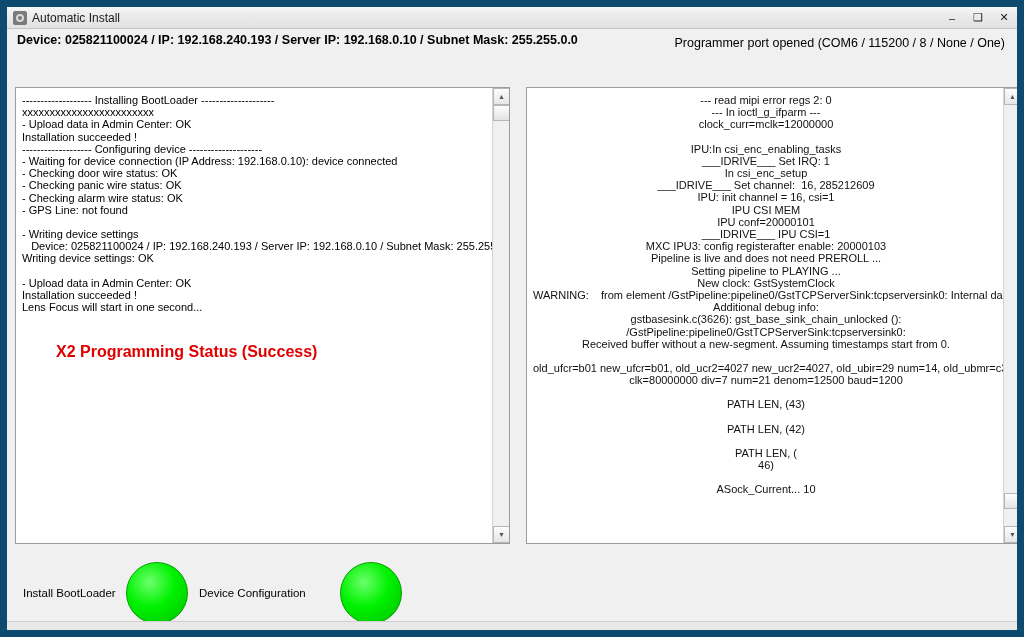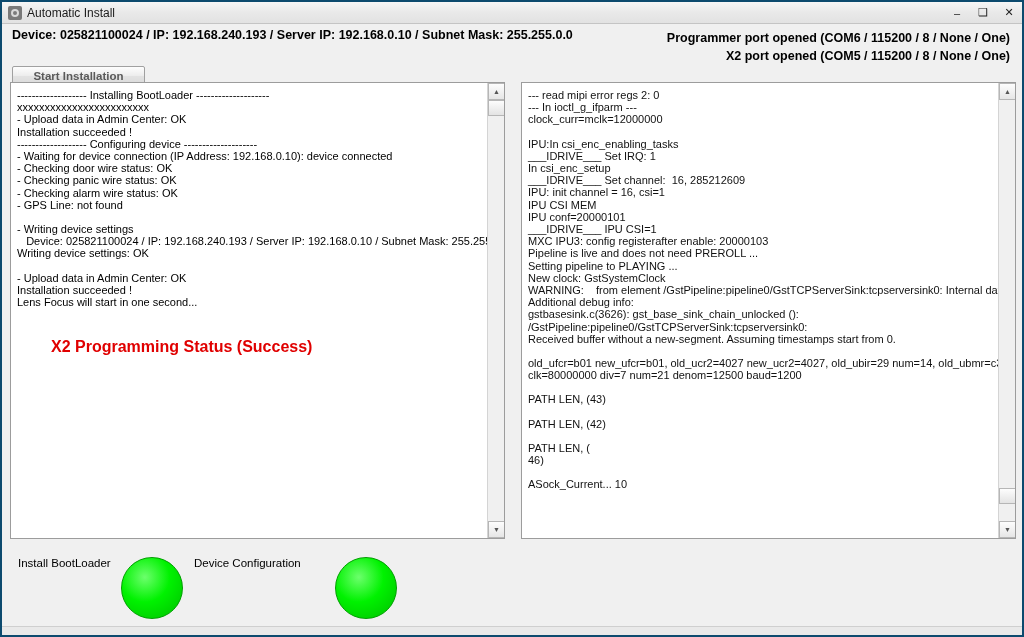--- a/index.html
+++ b/index.html
@@ -11,21 +11,21 @@
     font-family: "Liberation Sans", sans-serif;
     font-size: 12px;
     color: #000;
   }
   .app-window {
     position: relative;
     width: 1024px;
     height: 637px;
     box-sizing: border-box;
     background: #f0f0f0;
-    border: 2px solid #0c4a6e;
+    border: 7px solid #0c4a6e;
     overflow: hidden;
   }
   
   .titlebar {
     height: 22px;
     background: linear-gradient(to bottom, #f6f6f6 0%, #e9e9e9 50%, #e2e2e2 100%);
     border-bottom: 1px solid #c4c4c4;
     display: flex;
     align-items: center;
     padding-left: 6px;
@@ -82,21 +82,21 @@
     font-weight: bold;
     color: #000;
     white-space: nowrap;
   }
   .port-status {
     position: absolute;
     right: 12px;
     top: 5px;
     text-align: right;
     font-size: 12.5px;
-    font-weight: bold;
+    font-weight: normal;
     line-height: 18px;
   }
 
   
   .button-row {
     padding: 4px 0 4px 10px;
   }
   .install-btn {
     width: 133px;
     height: 20px;
@@ -136,21 +136,21 @@
     left: 0; top: 0; right: 17px; bottom: 0;
     padding: 6px 4px 4px 6px;
     box-sizing: border-box;
     overflow: hidden;
     white-space: pre-wrap;
     font-family: "Liberation Sans", sans-serif;
     font-size: 11px;
     line-height: 12.2px;
     color: #000;
   }
-  .panel-content.right { color: #111; }
+  .panel-content.right { color: #111; text-align: center; }
   .log-line { white-space: pre; }
   .log-line.blank { height: 12px; }
 
   
   .scrollbar {
     position: absolute;
     right: 0; top: 0;
     width: 17px;
     height: 100%;
     background: #f0f0f0;
@@ -201,21 +201,21 @@
   .bottom-row {
     position: absolute;
     left: 0;
     top: 545px;
     width: 100%;
     height: 85px;
   }
   .indicator {
     position: absolute;
     display: flex;
-    align-items: flex-start;
+    align-items: center;
   }
   .indicator .ind-label {
     font-size: 11.5px;
     color: #000;
     margin-right: 10px;
   }
   .led {
     width: 62px;
     height: 62px;
     border-radius: 50%;
@@ -248,27 +248,23 @@
       <div class="win-btn">–</div>
       <div class="win-btn">❑</div>
       <div class="win-btn close">✕</div>
     </div>
   </div>
 
   <div class="header">
     <div class="device-line">Device: 025821100024 / IP: 192.168.240.193 / Server IP: 192.168.0.10 / Subnet Mask: 255.255.0.0</div>
     <div class="port-status">
       <div>Programmer port opened (COM6 / 115200 / 8 / None / One)</div>
-      <div>X2 port opened (COM5 / 115200 / 8 / None / One)</div>
     </div>
   </div>
 
-  <div class="button-row">
-    <div class="install-btn">Start Installation</div>
-  </div>
 
   <div class="panels">
 
     <div class="panel">
       <div class="panel-content" id="left-log"><div class="log-line">------------------- Installing BootLoader --------------------</div><div class="log-line">xxxxxxxxxxxxxxxxxxxxxxxx</div><div class="log-line">- Upload data in Admin Center: OK</div><div class="log-line">Installation succeeded !</div><div class="log-line">------------------- Configuring device --------------------</div><div class="log-line">- Waiting for device connection (IP Address: 192.168.0.10): device connected</div><div class="log-line">- Checking door wire status: OK</div><div class="log-line">- Checking panic wire status: OK</div><div class="log-line">- Checking alarm wire status: OK</div><div class="log-line">- GPS Line: not found</div><div class="log-line blank"></div><div class="log-line">- Writing device settings</div><div class="log-line">   Device: 025821100024 / IP: 192.168.240.193 / Server IP: 192.168.0.10 / Subnet Mask: 255.255.0.0</div><div class="log-line">Writing device settings: OK</div><div class="log-line blank"></div><div class="log-line">- Upload data in Admin Center: OK</div><div class="log-line">Installation succeeded !</div><div class="log-line">Lens Focus will start in one second...</div></div>
       <div class="annotation annot-left" style="color: rgb(224, 0, 0);">X2 Programming Status (Success)</div>
       <div class="scrollbar">
         <div class="sb-arrow">▲</div>
         <div class="sb-thumb" style="top:17px;"></div>
         <div class="sb-arrow bottom">▼</div>

